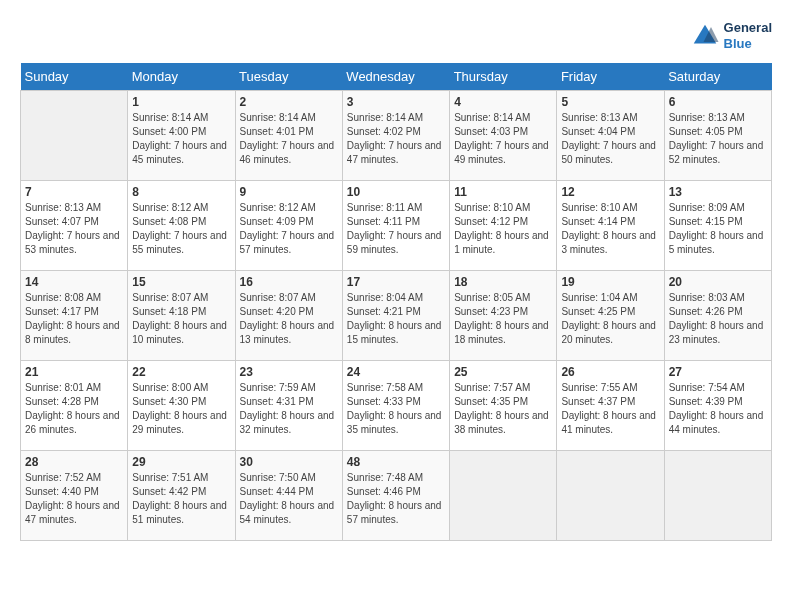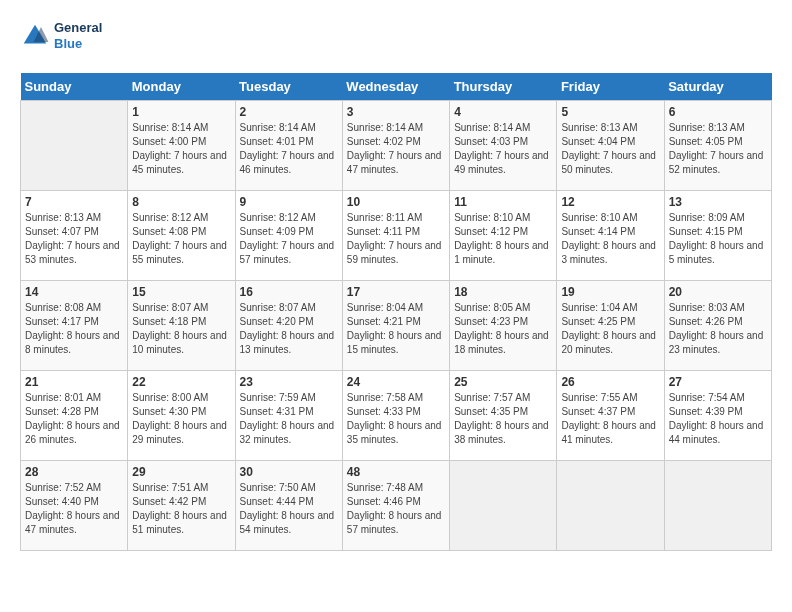--- a/index.html
+++ b/index.html
@@ -5,23 +5,23 @@
     * { box-sizing: border-box; margin: 0; padding: 0; }
     body {
       font-family: Arial, sans-serif;
       background: #fff;
       width: 792px;
       min-height: 612px;
       padding: 20px;
     }
     .header-area {
       display: flex;
-      justify-content: space-between;
+      justify-content: flex-end;
       align-items: flex-start;
-      margin-bottom: 22px;
+      margin-bottom: 12px;
     }
     .logo {
       display: flex;
       align-items: center;
       gap: 4px;
     }
     .logo-text {
       display: flex;
       flex-direction: column;
       font-size: 13px;
@@ -53,21 +53,21 @@
       border-collapse: collapse;
       table-layout: fixed;
     }
     thead tr {
       background: #2878c0;
       color: white;
     }
     thead th {
       padding: 6px 4px;
       font-size: 13px;
-      font-weight: bold;
+      font-weight: normal;
       text-align: left;
     }
     tbody td {
       border: 1px solid #ccc;
       vertical-align: top;
       padding: 4px;
       font-size: 10px;
       color: #333;
       min-height: 80px;
       height: 90px;

